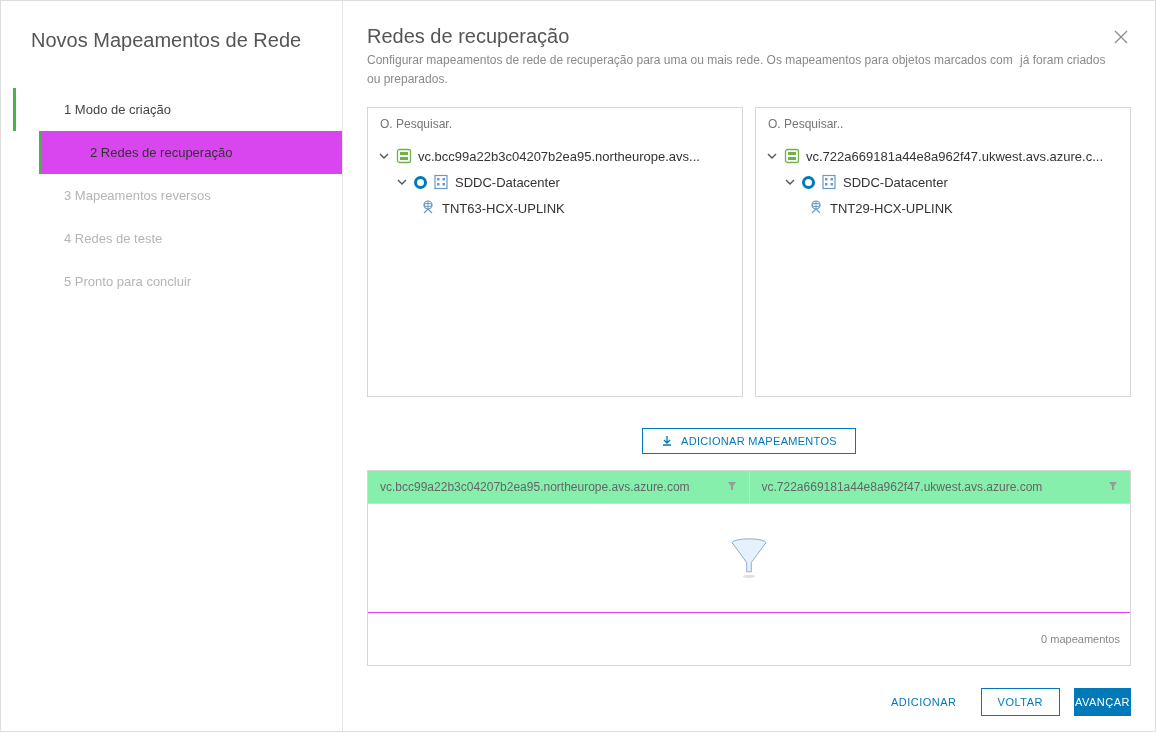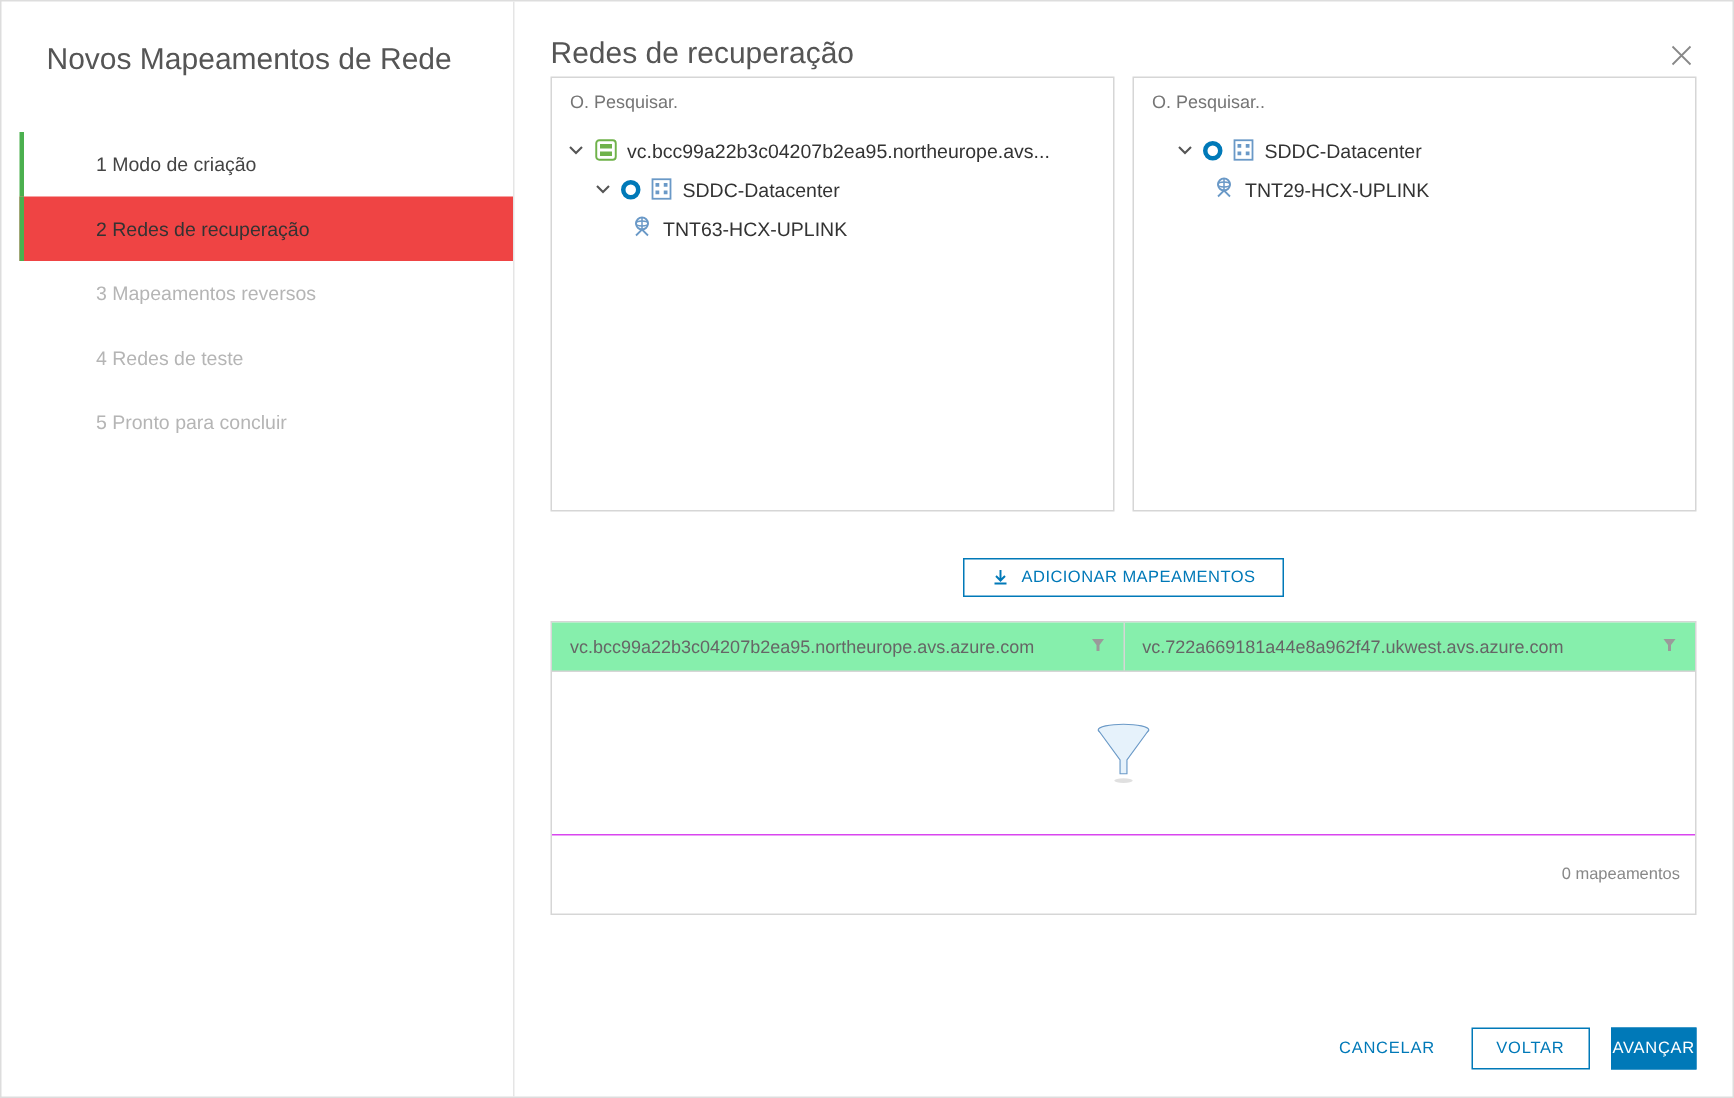--- a/index.html
+++ b/index.html
@@ -4,21 +4,21 @@
   <style>
     * { box-sizing: border-box; margin: 0; padding: 0; }
     body { font-family: -apple-system, BlinkMacSystemFont, "Segoe UI", Arial, sans-serif; font-size: 13px; color: #333; background: #fff; }
     .wizard-container { display: flex; width: 1156px; height: 732px; border: 1px solid #ddd; }
     
     .sidebar { width: 342px; border-right: 1px solid #e5e5e5; display: flex; flex-direction: column; }
     .sidebar-title { font-size: 20px; color: #555; padding: 28px 24px 36px 30px; font-weight: 400; }
     .step-list { list-style: none; padding-left: 12px; }
     .step { padding: 14px 20px 14px 48px; color: #b5b5b5; font-size: 13px; cursor: default; border-left: 3px solid transparent; }
     .step.completed { color: #444; border-left: 3px solid #4bb04f; }
-    .step.active { background: #ef4444; color: #333; border-left: 3px solid #4bb04f; }
+    .step.active { background: #d946ef; color: #333; border-left: 3px solid #4bb04f; margin-left: 26px; }
     
     .main { flex: 1; display: flex; flex-direction: column; padding: 24px 24px 18px 24px; position: relative; }
     .main-header { display: flex; justify-content: space-between; align-items: flex-start; }
     .main-title { font-size: 20px; color: #555; font-weight: 400; }
     .close-x { font-size: 22px; color: #888; cursor: pointer; line-height: 1; padding: 2px; background: none; border: none; }
     .subtitle { font-size: 12px; color: #8a8a8a; line-height: 1.6; margin-bottom: 18px; max-width: 760px; }
     .subtitle .suffix { margin-left: 4px; }
     
     .trees { display: flex; gap: 12px; }
     .tree-panel { flex: 1; border: 1px solid #d6d6d6; height: 290px; overflow: hidden; }
@@ -70,20 +70,25 @@
     <div class="main-header">
       <div>
         <h2 class="main-title">Redes de recuperação</h2>
       </div>
       <button class="close-x">
         <svg width="16" height="16" viewBox="0 0 16 16">
             <path d="M2 2 L14 14 M14 2 L2 14" stroke="#888" stroke-width="1.2" fill="none"></path>
           </svg>
       </button>
     </div>
+    <p class="subtitle">
+      <span>Configurar mapeamentos de rede de recuperação para uma ou mais rede. Os mapeamentos para objetos marcados com</span>
+      <span class="suffix">já foram criados</span><br>
+      <span>ou preparados.</span>
+    </p>
 
     <div class="trees">
 
       <div class="tree-panel">
         <div class="search-row">
           <input class="search-input" placeholder="O. Pesquisar." style="">
         </div>
         <div class="tree-content">
           <div class="tree-node">
             <span class="chevron">
@@ -130,20 +135,35 @@
             <span class="node-label">TNT63-HCX-UPLINK</span>
           </div>
         </div>
       </div>
 
       <div class="tree-panel">
         <div class="search-row">
           <input class="search-input" placeholder="O. Pesquisar.." style="">
         </div>
         <div class="tree-content">
+          <div class="tree-node">
+            <span class="chevron">
+              <svg width="10" height="10" viewBox="0 0 10 10">
+                  <path d="M1 3 L5 7 L9 3" stroke="#555" stroke-width="1.4" fill="none"></path>
+                </svg>
+            </span>
+            <span class="icon-box">
+              <svg width="16" height="16" viewBox="0 0 16 16">
+                  <rect x="1.5" y="1.5" width="13" height="13" rx="2" fill="none" stroke="#6fb24a" stroke-width="1.3"></rect>
+                  <rect x="4" y="4" width="8" height="3" fill="#6fb24a"></rect>
+                  <rect x="4" y="9" width="8" height="3" fill="#6fb24a"></rect>
+                </svg>
+            </span>
+            <span class="node-label">vc.722a669181a44e8a962f47.ukwest.avs.azure.c...</span>
+          </div>
           <div class="tree-node indent-1">
             <span class="chevron">
               <svg width="10" height="10" viewBox="0 0 10 10">
                   <path d="M1 3 L5 7 L9 3" stroke="#555" stroke-width="1.4" fill="none"></path>
                 </svg>
             </span>
             <span class="radio-dot"></span>
             <span class="icon-box">
               <svg width="16" height="16" viewBox="0 0 16 16">
                   <rect x="2" y="1.5" width="12" height="13" fill="none" stroke="#6a99c7" stroke-width="1.2"></rect>
@@ -204,19 +224,19 @@
           <path d="M8 10 L27 36 L27 48 L33 48 L33 36 L52 10" fill="#e6f2fb" stroke="#6a99c7" stroke-width="1"></path>
           <ellipse cx="30" cy="54" rx="8" ry="2" fill="#e0e0e0"></ellipse>
         </svg>
       </div>
       <div class="mapping-footer">
         <span>0 mapeamentos</span>
       </div>
     </div>
 
     <div class="button-bar">
-      <button class="btn-text">CANCELAR</button>
+      <button class="btn-text">ADICIONAR</button>
       <button class="btn-outline">VOLTAR</button>
       <button class="btn-primary">AVANÇAR</button>
     </div>
   </main>
 
 </div>
 
 </body></html>

